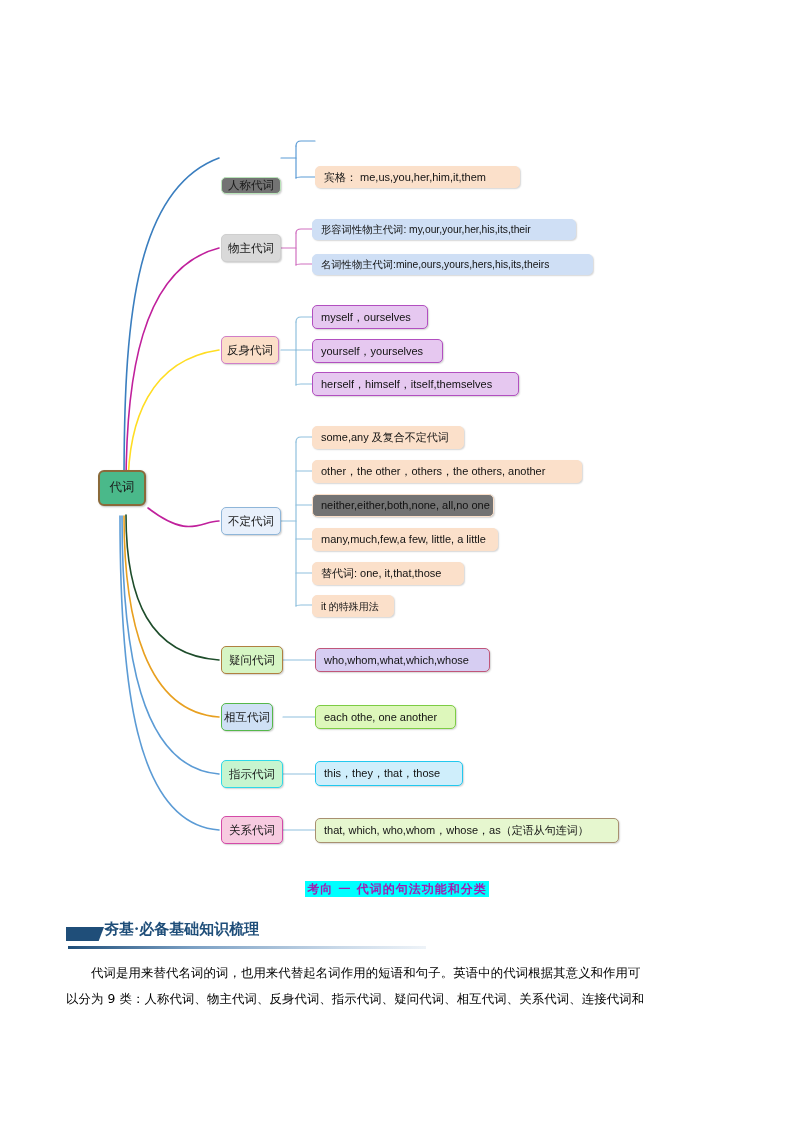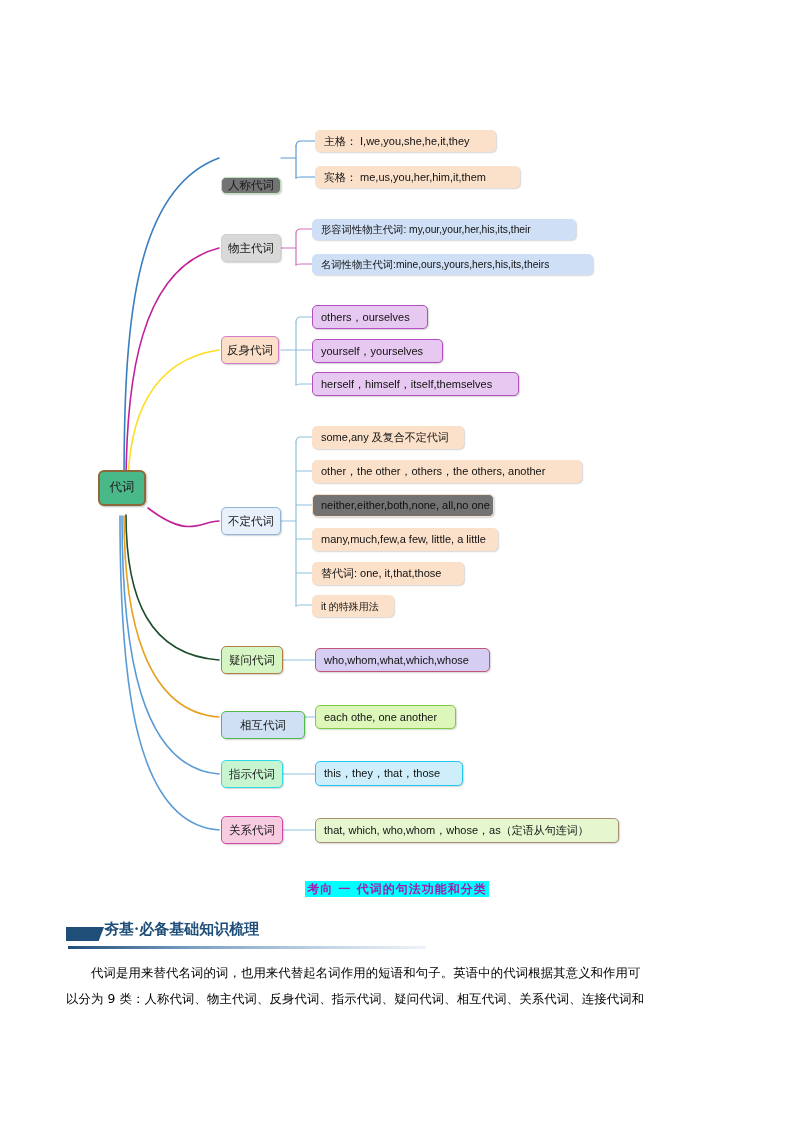--- a/index.html
+++ b/index.html
@@ -199,42 +199,39 @@
       </g>
     </svg>
 
     <div class="node root-node" style="left: 98px; top: 470px; width: 48px; height: 36px; border-width: 2px; background: rgb(74, 185, 138); border-color: rgb(138, 106, 58); color: rgb(26, 26, 26);">
       <span>代词</span>
     </div>
 
     <div class="node branch-node" style="left: 221px; top: 143px; width: 60px; height: 17px; border-width: 1px; background: #737373; border-color: rgb(185, 228, 185); margin-top: 34px;">
       <span>人称代词</span>
     </div>
-    <div class="node leaf-node" style="left: 315px; top: 130px; width: 181px; height: 22px; border-width: 1px; background: rgb(251, 224, 202); border-color: rgb(251, 224, 202);">
-      <span>主格： I,we,you,she,he,it,they</span>
-    </div>
     <div class="node leaf-node" style="left: 315px; top: 166px; width: 205px; height: 22px; border-width: 1px; background: rgb(251, 224, 202); border-color: rgb(251, 224, 202);">
       <span>宾格： me,us,you,her,him,it,them</span>
     </div>
 
     <div class="node branch-node" style="left: 221px; top: 234px; width: 60px; height: 28px; border-width: 1px; background: rgb(217, 217, 217); border-color: rgb(207, 207, 207);">
       <span>物主代词</span>
     </div>
     <div class="node leaf-node" style="left: 312px; top: 219px; width: 264px; height: 21px; border-width: 1px; font-size: 10.3px; background: rgb(207, 223, 245); border-color: rgb(207, 223, 245);">
       <span>形容词性物主代词: my,our,your,her,his,its,their</span>
     </div>
     <div class="node leaf-node" style="left: 312px; top: 254px; width: 281px; height: 21px; border-width: 1px; font-size: 10.3px; background: rgb(207, 223, 245); border-color: rgb(207, 223, 245);">
       <span>名词性物主代词:mine,ours,yours,hers,his,its,theirs</span>
     </div>
 
     <div class="node branch-node" style="left: 221px; top: 336px; width: 58px; height: 28px; border-width: 1.4px; background: rgb(251, 223, 200); border-color: rgb(208, 126, 200);">
       <span>反身代词</span>
     </div>
     <div class="node leaf-node" style="left: 312px; top: 305px; width: 116px; height: 24px; border-width: 1.4px; background: rgb(230, 200, 240); border-color: rgb(178, 79, 192);">
-      <span>others，ourselves</span>
+      <span>myself，ourselves</span>
     </div>
     <div class="node leaf-node" style="left: 312px; top: 339px; width: 131px; height: 24px; border-width: 1.4px; background: rgb(230, 200, 240); border-color: rgb(178, 79, 192);">
       <span>yourself，yourselves</span>
     </div>
     <div class="node leaf-node" style="left: 312px; top: 372px; width: 207px; height: 24px; border-width: 1.4px; background: rgb(230, 200, 240); border-color: rgb(178, 79, 192);">
       <span>herself，himself，itself,themselves</span>
     </div>
 
     <div class="node branch-node" style="left: 221px; top: 507px; width: 60px; height: 28px; border-width: 1.2px; background: rgb(232, 240, 251); border-color: rgb(143, 182, 217);">
       <span>不定代词</span>
@@ -258,21 +255,21 @@
       <span>it 的特殊用法</span>
     </div>
 
     <div class="node branch-node" style="left: 221px; top: 646px; width: 62px; height: 28px; border-width: 1.4px; background: rgb(214, 245, 196); border-color: rgb(176, 128, 64);">
       <span>疑问代词</span>
     </div>
     <div class="node leaf-node" style="left: 315px; top: 648px; width: 175px; height: 24px; border-width: 1.4px; background: rgb(214, 205, 242); border-color: rgb(192, 86, 122);">
       <span>who,whom,what,which,whose</span>
     </div>
 
-    <div class="node branch-node" style="left: 221px; top: 703px; width: 84px; height: 28px; border-width: 1.4px; background: rgb(207, 224, 245); border-color: rgb(85, 184, 74); margin-top: 8px;">
+    <div class="node branch-node" style="left: 221px; top: 703px; width: 52px; height: 28px; border-width: 1.4px; background: rgb(207, 224, 245); border-color: rgb(85, 184, 74);">
       <span>相互代词</span>
     </div>
     <div class="node leaf-node" style="left: 315px; top: 705px; width: 141px; height: 24px; border-width: 1.4px; background: rgb(221, 247, 187); border-color: rgb(125, 204, 68);">
       <span>each othe, one another</span>
     </div>
 
     <div class="node branch-node" style="left: 221px; top: 760px; width: 62px; height: 28px; border-width: 1.4px; background: rgb(199, 245, 207); border-color: rgb(47, 216, 232);">
       <span>指示代词</span>
     </div>
     <div class="node leaf-node" style="left: 315px; top: 761px; width: 148px; height: 25px; border-width: 1.5px; background: rgb(207, 238, 251); border-color: rgb(34, 200, 238);">

